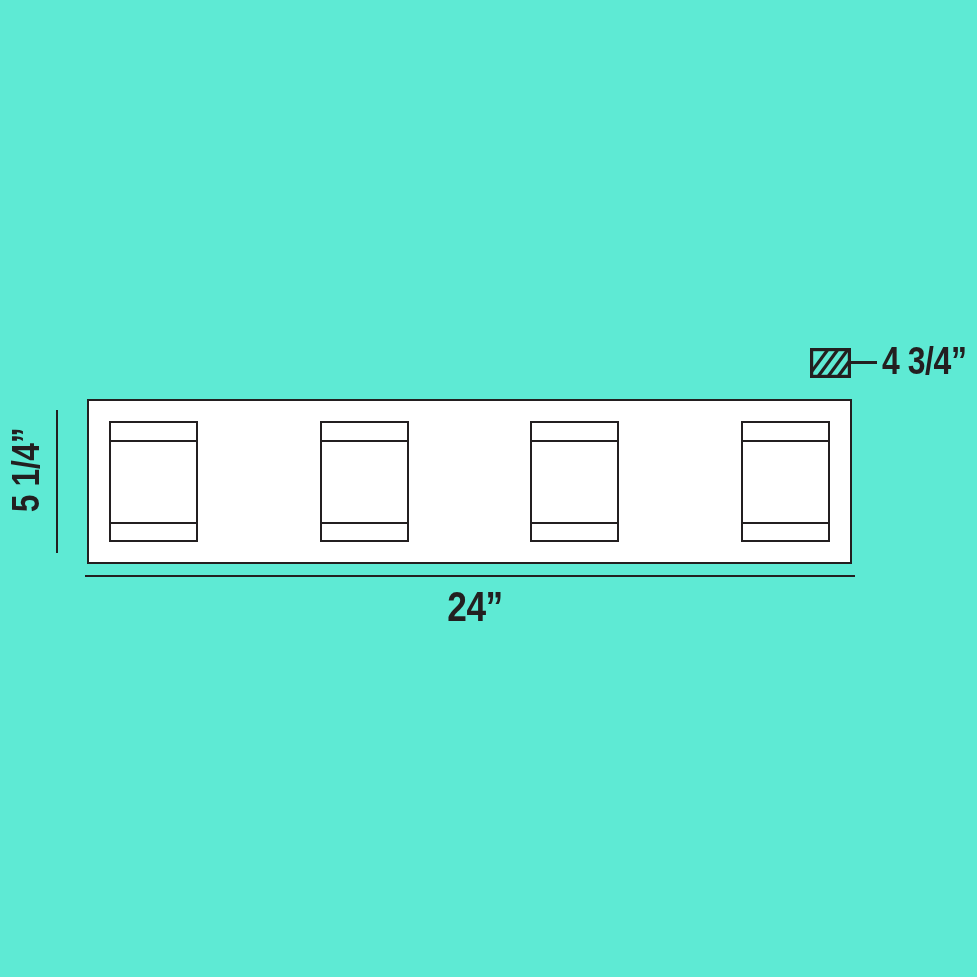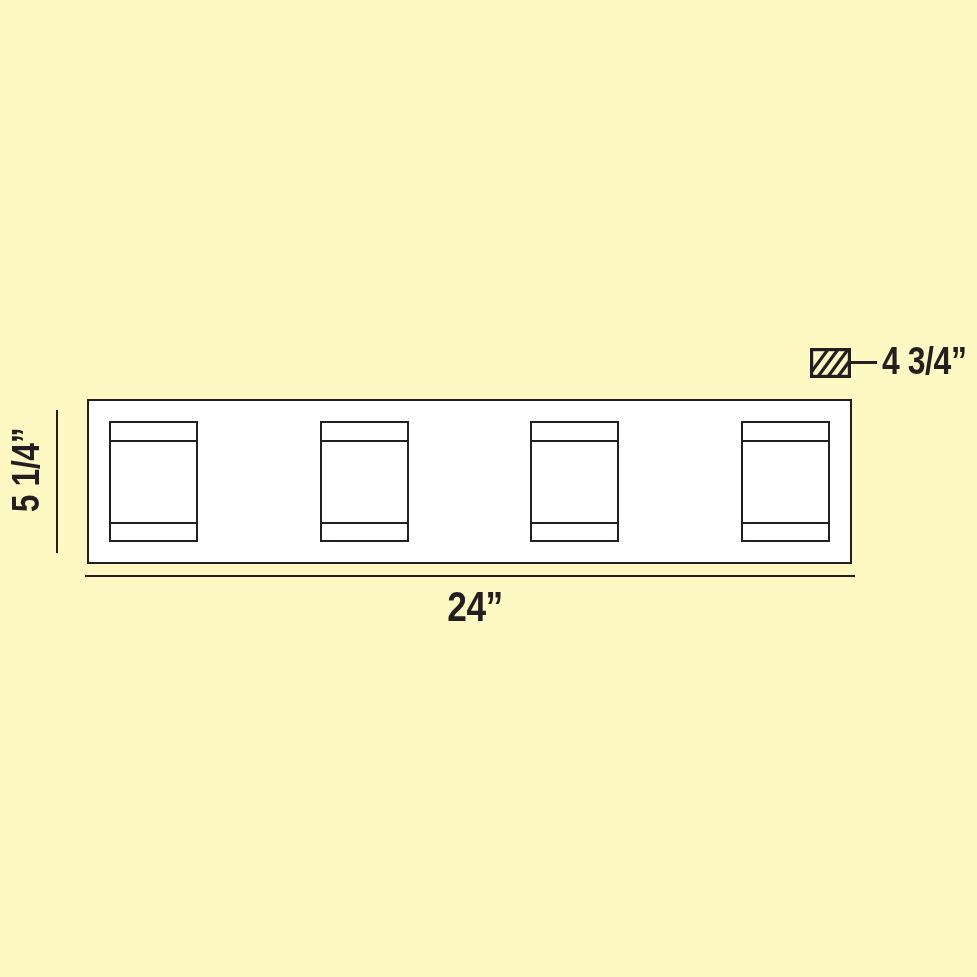--- a/index.html
+++ b/index.html
@@ -1,19 +1,19 @@
 <!DOCTYPE html>
 <html><head>
 <meta charset="utf-8">
 <style>
   html,body{margin:0;padding:0;background:#fff;}
   .canvas{
     position:relative;
     width:977px;height:977px;
-    background:#fef9c3;
+    background:#5eead4;
     overflow:hidden;
     font-family:"Liberation Sans","DejaVu Sans",sans-serif;
   }
   .lbl{
     position:absolute;
     font-weight:700;
     color:#231f20;
     line-height:1;
     white-space:nowrap;
     letter-spacing:-0.5px;

